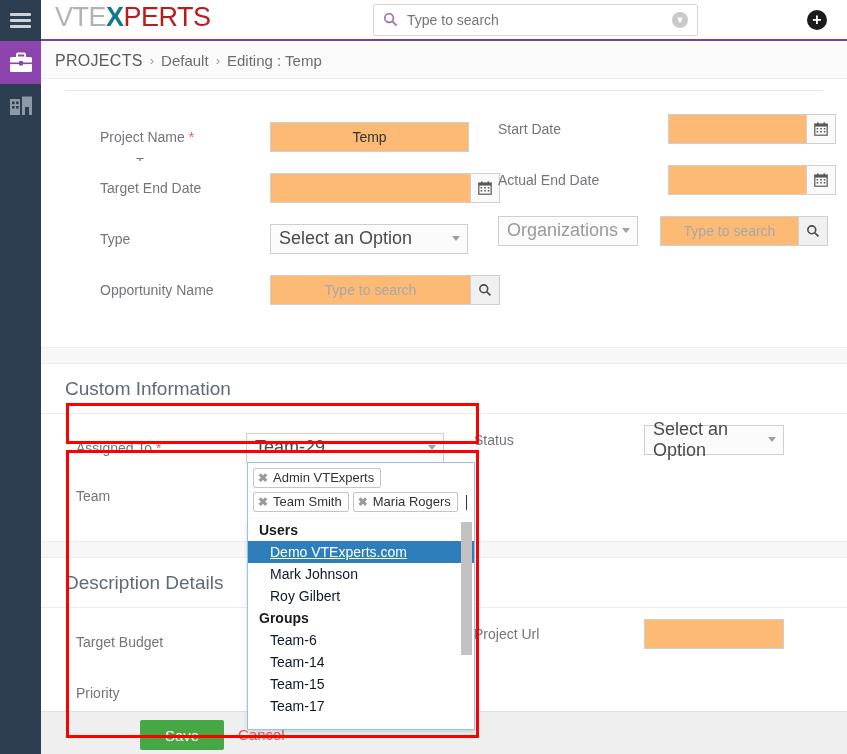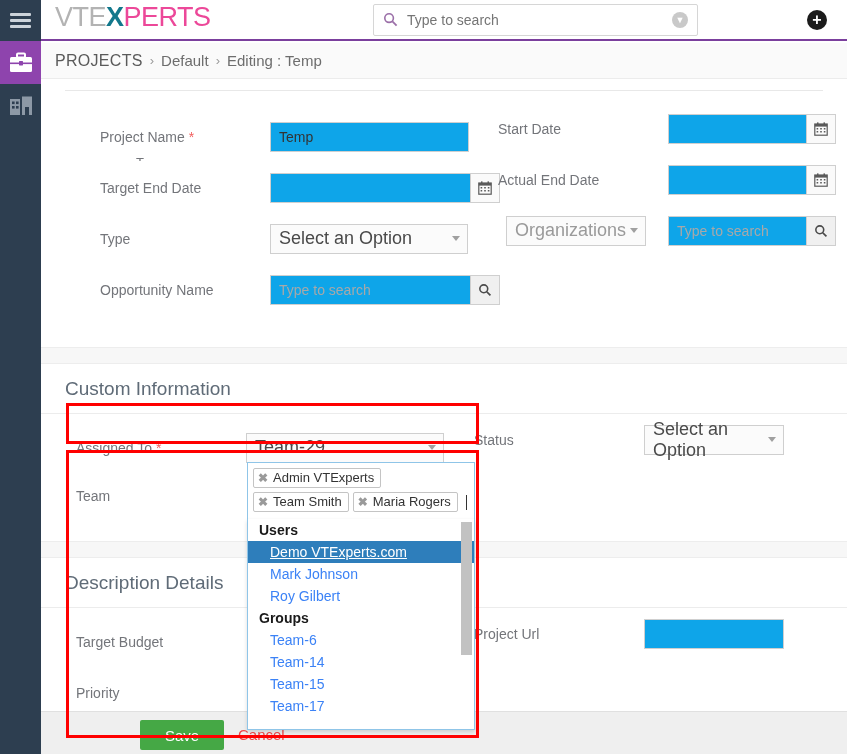--- a/index.html
+++ b/index.html
@@ -34,21 +34,21 @@
   
   #header {
     position:absolute; left:41px; top:0; width:806px; height:41px;
     background:#ffffff; border-bottom:2px solid #7b3f9d;
   }
   #logo {
     position:absolute; left:14px; top:2px;
     font-size:27px; letter-spacing:-0.5px; font-weight:400;
   }
   #logo .g1 { color:#b3b3b3; }
-  #logo .g2 { color:#ec4899; }
+  #logo .g2 { color:#b91c1c; }
   #logo .x  { color:#12788c; font-weight:700; }
 
   #search-box {
     position:absolute; left:332px; top:4px; width:325px; height:32px;
     border:1px solid #d6d6d6; background:#fff; border-radius:2px;
   }
   #search-box .mag {
     position:absolute; left:9px; top:7px; width:15px; height:15px;
   }
   #search-input {
@@ -101,23 +101,24 @@
   .row { display:flex; height:51px; align-items:center; }
   .cell { display:flex; align-items:center; }
   .cell-left  { width:403px; padding-left:35px;margin-top:16px; }
   .cell-right { width:403px; padding-left:30px; }
   .flabel {
     font-size:14px; color:#73757a; width:170px; flex:none;
   }
   .req { color:#f15d5d; margin-left:4px; }
 
   .txt {
-    height:30px; border:1px solid #cfcfcf; background:#0ea5e9;
+    height:30px; border:1px solid #cfcfcf; background:#fdba74;
     font-size:14px; color:#333; padding:0 8px; outline:none;
     font-family:"Liberation Sans", sans-serif;
+    text-align:center;
   }
   .txt::placeholder { color:#a8a8a8; }
 
   .ingroup { display:flex; }
   .ingroup .txt { border-right:0; }
   .addon {
     width:30px; height:30px; border:1px solid #cfcfcf; background:#f0f0f0;
     display:flex; align-items:center; justify-content:center;
   }
   .addon.white { background:#fafafa; }
@@ -125,21 +126,21 @@
   .sel {
     height:30px; border:1px solid #cfcfcf; background:#fbfbfb;
     font-size:18px; color:#4a4a4a; padding:0 22px 0 8px;
     display:flex; align-items:center; position:relative;
   }
   .sel .car {
     position:absolute; right:7px; top:11px;
     border-left:4px solid transparent; border-right:4px solid transparent;
     border-top:5px solid #a0a0a0;
   }
-  .sel.muted { color:#9a9a9a;margin-left:8px; }
+  .sel.muted { color:#9a9a9a; }
 
   
   .redbox { position:absolute; border:3px solid #ff0000; pointer-events:none; z-index:30; }
 
   
   #ms-wrap {
     position:absolute; left:247px; top:462px; width:228px;
     border:1px solid #8fc5e8; background:#fff; z-index:40;
     padding:5px 5px 3px 5px;
   }
@@ -159,21 +160,21 @@
   #ms-list {
     position:absolute; left:247px; top:519px; width:228px; height:211px;
     background:#fff; border:1px solid #8fc5e8; border-top:0;
     overflow:hidden; z-index:40;
     box-shadow:0 2px 4px rgba(0,0,0,0.14);
   }
   .opt-group {
     font-size:14px; font-weight:700; color:#1a1a1a; padding:3px 0 3px 11px;
   }
   .opt {
-    font-size:14px; color:#3b82f6; padding:3px 0 3px 22px;
+    font-size:14px; color:#0f172a; padding:3px 0 3px 22px;
   }
   .opt.sel-hi { background:#2e7ebb; color:#ffffff;text-decoration:underline; }
   #ms-scroll-thumb {
     position:absolute; right:2px; top:3px; width:11px; height:133px;
     background:#c2c2c2;
   }
 
   
   #footer {
     position:absolute; left:41px; top:711px; width:806px; height:43px;

